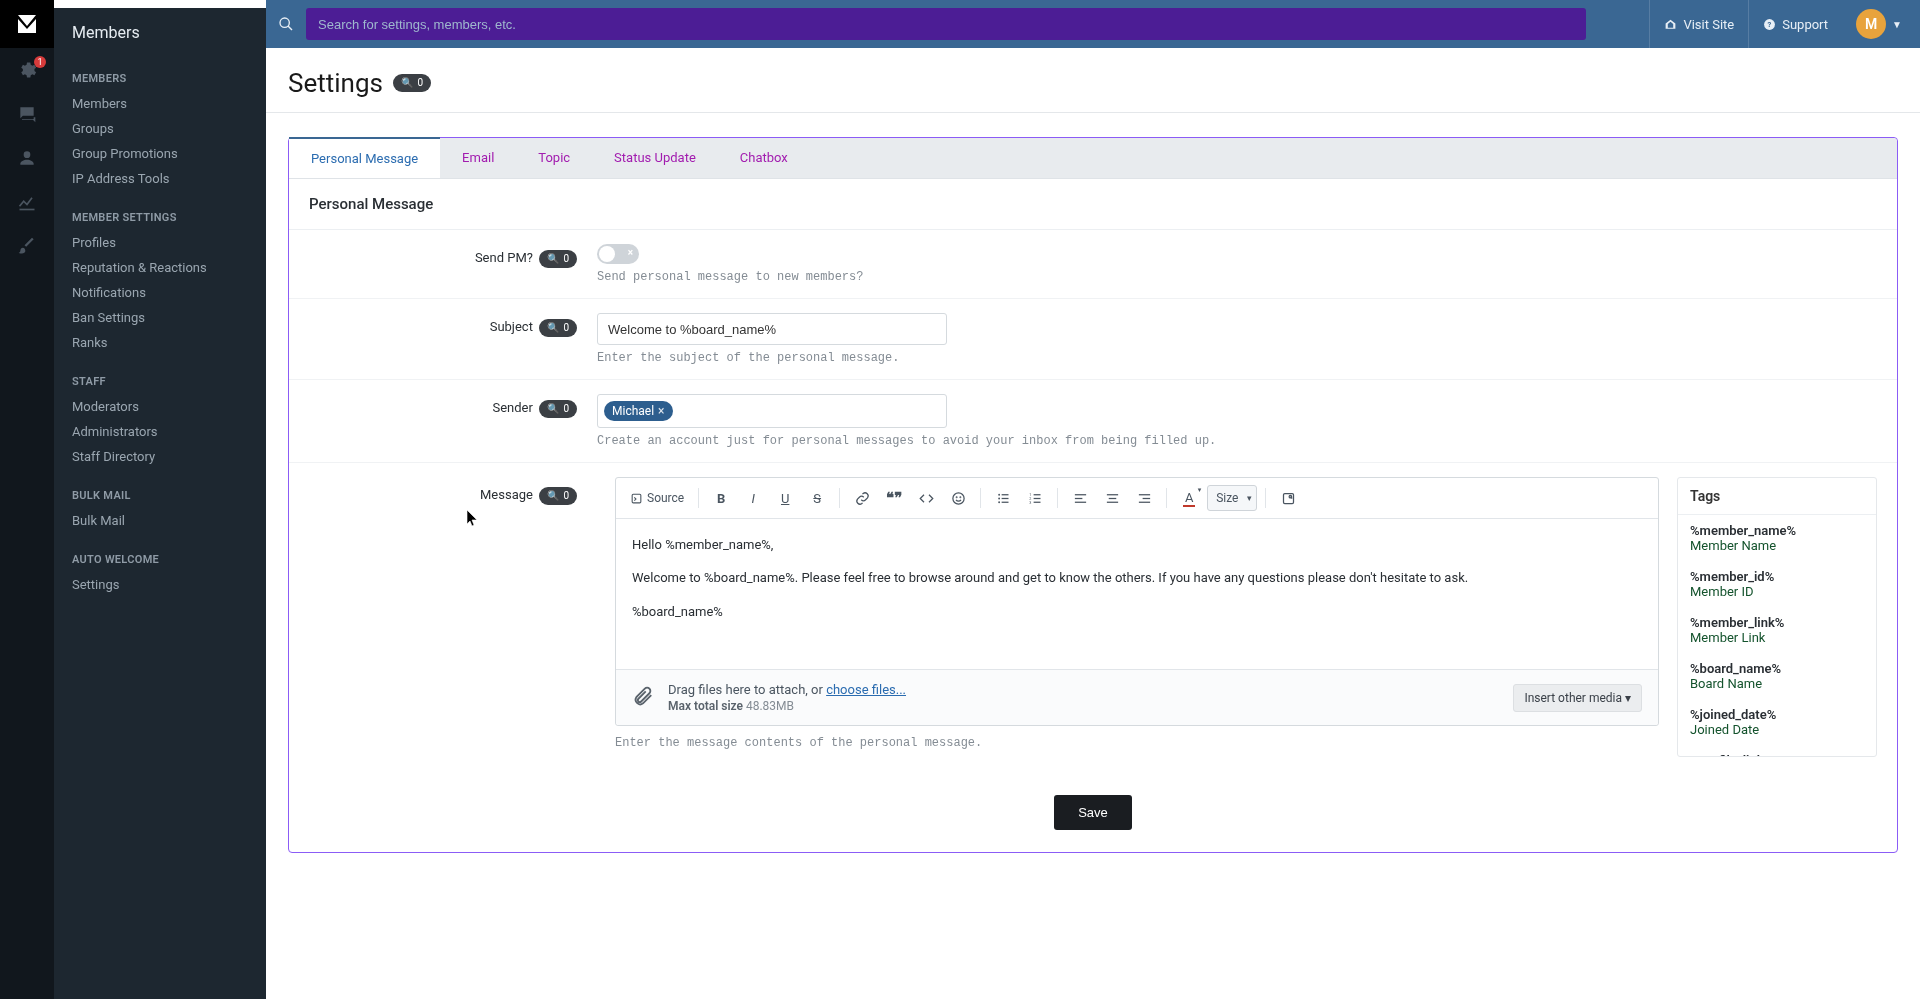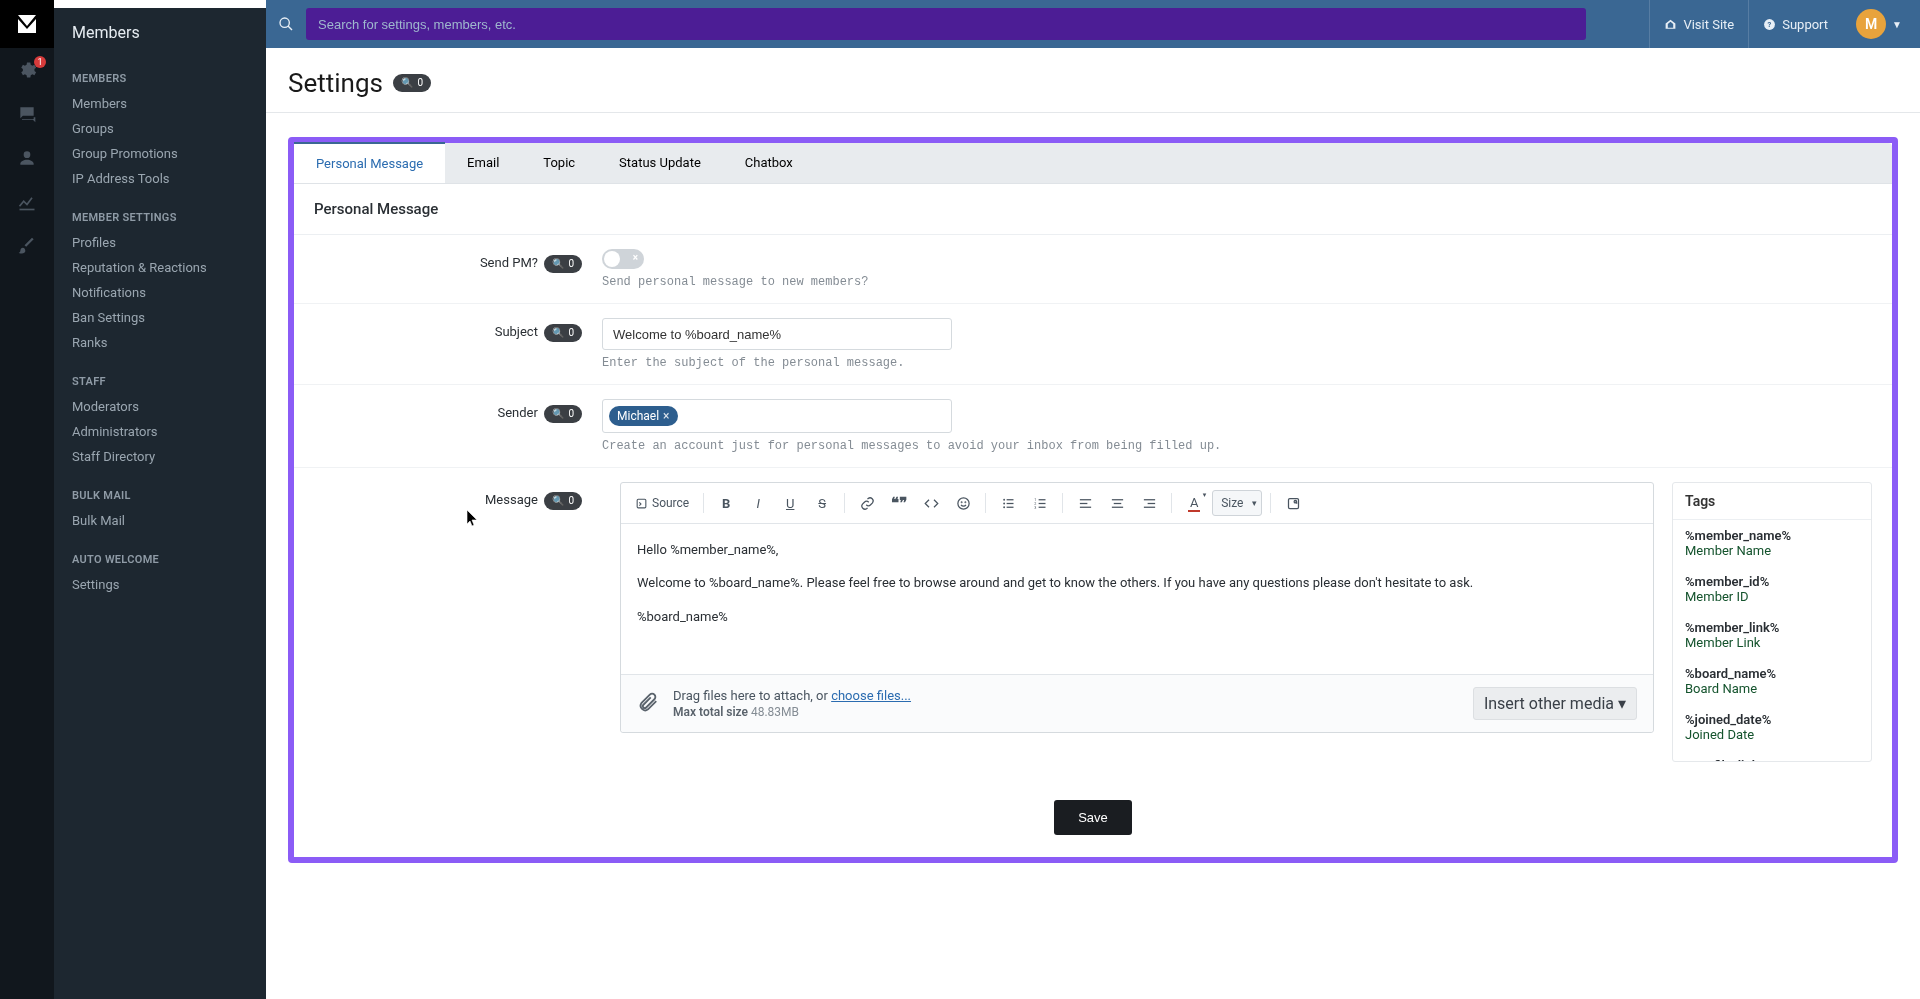--- a/index.html
+++ b/index.html
@@ -30,23 +30,23 @@
 .topbar .chev { margin-left: 6px; color: #e8eff6; font-size: 10px; }
 
 
 .content { position: absolute; left: 266px; top: 48px; right: 0; bottom: 0; padding: 20px 22px 30px 22px; overflow-y: auto; background: #fff; }
 .page-hd { display: flex; align-items: center; gap: 10px; margin-bottom: 14px; }
 .page-hd h1 { font-size: 26px; font-weight: 400; color: #1a1a1a; }
 .pill { background: #3b3f44; color: #fff; font-size: 10px; border-radius: 10px; padding: 2px 8px; display: inline-flex; align-items: center; gap: 4px; line-height: 14px; }
 .pill .mag { font-size: 10px; }
 hr.sep { border: none; border-top: 1px solid #e4e7ea; margin: 0 -22px 24px -22px; }
 
-.panel { border: 6px solid #8b5cf6; border-radius: 4px; background: #fff; margin: 0 0 20px 0; }
+.panel { border: 1px solid #8b5cf6; border-radius: 4px; background: #fff; margin: 0 0 20px 0; }
 .tabs { display: flex; background: #e8ebee; border-bottom: 1px solid #dfe3e7; border-radius: 4px 4px 0 0; }
-.tab { padding: 12px 22px; font-size: 13px; color: #000000; cursor: pointer; }
+.tab { padding: 12px 22px; font-size: 13px; color: #a21caf; cursor: pointer; }
 .tab.active { background: #fff; color: #2b6cb0; border-top: 2px solid #3a6793; margin-top: -1px; }
 
 .section-title { padding: 16px 20px; font-size: 15px; color: #2a2f34; border-bottom: 1px solid #eceff2; font-weight: 500; }
 
 .form-row { display: flex; padding: 14px 20px; border-bottom: 1px solid #f0f2f4; }
 .form-row:last-of-type { border-bottom: none; }
 .fr-label { width: 288px; flex: 0 0 288px; text-align: right; padding-right: 20px; padding-top: 6px; font-size: 13px; color: #2a2f34; display: flex; align-items: flex-start; justify-content: flex-end; gap: 6px; }
 .fr-body { flex: 1; }
 .help { font-size: 12px; color: #848c94; margin-top: 6px; font-family: Liberation Mono, monospace; }
 
@@ -78,21 +78,21 @@
 .ed-size { height: 26px; border: 1px solid #cfd4d9; background: #f5f7f9; border-radius: 3px; padding: 0 18px 0 8px; font-size: 12px; color: #4a5560; position: relative; display: flex; align-items: center; cursor: pointer; }
 .ed-size::after { content: "▾"; position: absolute; right: 5px; font-size: 9px; }
 .ed-body { min-height: 150px; padding: 14px 16px; font-size: 13px; color: #2a2f34; line-height: 1.8; }
 .ed-body p { margin-bottom: 10px; }
 .ed-attach { border-top: 1px solid #e1e5e9; padding: 12px 16px; display: flex; align-items: center; gap: 14px; background: #fafbfc; border-radius: 0 0 3px 3px; }
 .clip-icon { color: #5a636c; }
 .attach-text { flex: 1; font-size: 13px; color: #4a5560; }
 .attach-text .cf { color: #2b6cb0; text-decoration: underline; cursor: pointer; }
 .attach-sub { font-size: 12px; color: #848c94; margin-top: 2px; }
 .attach-sub b { color: #5a636c; font-weight: 600; }
-.insert-btn { background: #ebedef; border: 1px solid #dcdfe2; border-radius: 3px; padding: 6px 10px; font-size: 16px; color: #3a4048; cursor: pointer; }
+.insert-btn { background: #ebedef; border: 1px solid #dcdfe2; border-radius: 3px; padding: 6px 10px; font-size: 12px; color: #3a4048; cursor: pointer; }
 
 .save-row { display: flex; justify-content: center; padding: 18px 0 22px 0; }
 .save-btn { background: #1a1d21; color: #fff; border: none; border-radius: 3px; padding: 10px 24px; font-size: 13px; cursor: pointer; }
 
 
 .cursor-img { position: absolute; left: 467px; top: 510px; width: 12px; height: 18px; pointer-events: none; z-index: 50; }
 
 
 .tags-col .tlist::-webkit-scrollbar { width: 14px; }
 .tags-col .tlist::-webkit-scrollbar-track { background: #f2f4f6; }
@@ -392,20 +392,21 @@
                   <path d="M21 11l-9 9a5 5 0 01-7-7l9-9a3.5 3.5 0 015 5l-9 9a2 2 0 01-3-3l8-8"></path>
                 </svg>
             </span>
             <div class="attach-text">
               <span>Drag files here to attach, or </span><span class="cf">choose files...</span>
               <div class="attach-sub"><b>Max total size</b> <span>48.83MB</span></div>
             </div>
             <div class="insert-btn">Insert other media ▾</div>
           </div>
         </div>
+        <div class="help" style="margin-top:10px">Enter the message contents of the personal message.</div>
       </div>
 
       <div class="tags-col">
         <div class="th">Tags</div>
         <div class="tlist" id="tags-list">
             <div class="titem">
               <div class="tk">%member_name%</div>
               <div class="td">Member Name</div>
             </div>
             <div class="titem">

